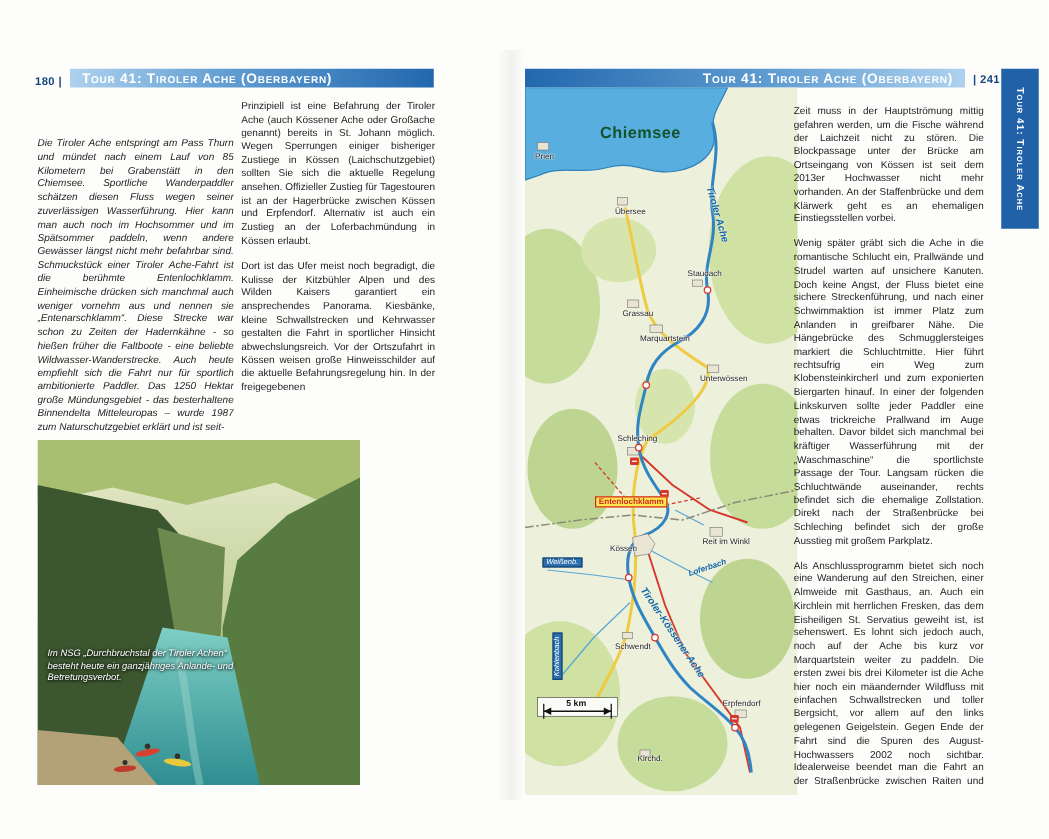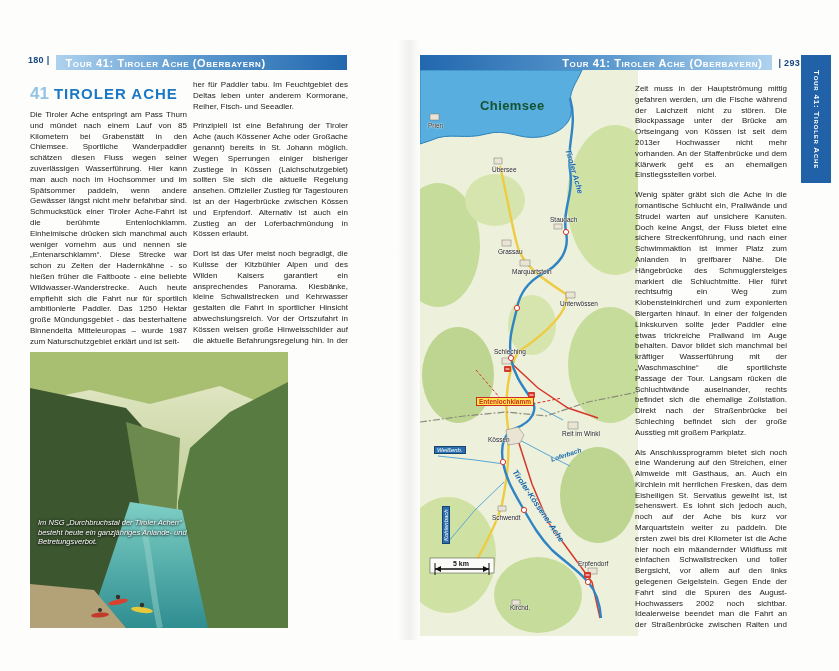--- a/index.html
+++ b/index.html
@@ -1,39 +1,39 @@
 <!DOCTYPE html>
 <html lang="de"><head>
 <meta charset="utf-8">
 <style>
   html,body{margin:0;padding:0;background:#ffffff;}
   .canvas{position:relative;width:839px;height:671px;background:#fdfdfc;overflow:hidden;
           font-family:"Liberation Sans", sans-serif;color:#1c1c1c;}
   .spine{position:absolute;left:398px;top:40px;width:22px;height:600px;
          background:linear-gradient(90deg,rgba(0,0,0,0) 0%,rgba(0,0,0,0.05) 50%,rgba(0,0,0,0) 100%);}
   
-  .lp-header{position:absolute;left:28px;top:55px;width:319px;height:15px;display:flex;align-items:flex-start;}
+  .lp-header{position:absolute;left:28px;top:55px;width:319px;height:15px;display:flex;align-items:flex-end;}
   .rp-header{position:absolute;left:420px;top:55px;width:380px;height:15px;display:flex;align-items:center;}
   .pnum{font-size:9px;font-weight:bold;color:#16477e;letter-spacing:.3px;white-space:nowrap;}
   .bar{height:15px;display:flex;align-items:center;color:#fff;font-size:11px;font-weight:bold;
        font-variant:small-caps;letter-spacing:.6px;}
   .bar-left{flex:1;margin-left:6px;background:linear-gradient(90deg,#aed2ee 0%,#5e9bd0 45%,#2268ae 100%);padding-left:10px;}
   .bar-right{flex:1;margin-right:6px;background:linear-gradient(90deg,#2268ae 0%,#5e9bd0 55%,#aed2ee 100%);justify-content:flex-end;padding-right:10px;}
   
   .side-tab{position:absolute;left:801px;top:55px;width:30px;height:128px;background:#2061a8;
             display:flex;align-items:center;justify-content:center;}
   .side-tab span{writing-mode:vertical-rl;color:#fff;font-size:8px;font-weight:bold;
             font-variant:small-caps;letter-spacing:.8px;white-space:nowrap;}
   
   .lp-title{position:absolute;left:30px;top:84px;white-space:nowrap;}
   .t-num{font-size:17px;font-weight:bold;color:#93c4e6;}
   .t-text{font-size:15px;font-weight:bold;color:#1b78c4;letter-spacing:1px;margin-left:5px;}
   .body{font-size:8px;line-height:10.8px;text-align:justify;hyphens:auto;}
   .body p{margin:0 0 9px 0;}
-  .lp-col1{position:absolute;left:30px;top:110px;width:157px;height:238px;overflow:hidden;}
+  .lp-col1{position:absolute;left:30px;top:110px;width:157px;height:238px;overflow:hidden;font-style:italic;}
   .lp-col2{position:absolute;left:193px;top:80px;width:155px;height:268px;overflow:hidden;}
   .lp-photo{position:absolute;left:30px;top:352px;width:258px;height:207px;}
   .photo-caption{position:absolute;left:8px;bottom:12px;width:158px;color:#fff;font-size:7.5px;
                  font-style:italic;line-height:9.6px;text-shadow:0 0 3px rgba(0,0,0,.9),0 1px 2px rgba(0,0,0,.7);}
   
   .rp-map{position:absolute;left:420px;top:70px;width:218px;height:566px;}
   .rp-map svg{position:absolute;left:0;top:0;}
   .map-labels{position:absolute;left:0;top:0;width:100%;height:100%;}
   .map-labels .ml{position:absolute;white-space:nowrap;transform-origin:0 0;}
   .town{font-size:6.5px;color:#1a1a1a;
@@ -60,37 +60,33 @@
     <span class="pnum">180 |</span>
     <div class="bar bar-left">
       <span>Tour 41: Tiroler Ache (Oberbayern)</span>
     </div>
   </div>
 
   <div class="rp-header">
     <div class="bar bar-right">
       <span>Tour 41: Tiroler Ache (Oberbayern)</span>
     </div>
-    <span class="pnum">| 293</span>
+    <span class="pnum">| 241</span>
   </div>
 
   <div class="side-tab">
     <span>Tour 41: Tiroler Ache</span>
   </div>
 
-  <div class="lp-title">
-    <span class="t-num">41</span><span class="t-text">TIROLER ACHE</span>
-  </div>
 
   <div class="lp-col1 body">
     <p>Die Tiroler Ache entspringt am Pass Thurn und mündet nach einem Lauf von 85 Kilometern bei Grabenstätt in den Chiemsee. Sportliche Wanderpaddler schätzen diesen Fluss wegen seiner zuverlässigen Wasserführung. Hier kann man auch noch im Hochsommer und im Spätsommer paddeln, wenn andere Gewässer längst nicht mehr befahrbar sind. Schmuckstück einer Tiroler Ache-Fahrt ist die berühmte Entenlochklamm. Einheimische drücken sich manchmal auch weniger vornehm aus und nennen sie „Entenarschklamm“. Diese Strecke war schon zu Zeiten der Hadernkähne - so hießen früher die Faltboote - eine beliebte Wildwasser-Wanderstrecke. Auch heute empfiehlt sich die Fahrt nur für sportlich ambitionierte Paddler. Das 1250 Hektar große Mündungsgebiet - das besterhaltene Binnendelta Mitteleuropas – wurde 1987 zum Naturschutzgebiet erklärt und ist seit-</p>
   </div>
 
   <div class="lp-col2 body">
-    <p>her für Paddler tabu. Im Feuchtgebiet des Deltas leben unter anderem Kormorane, Reiher, Fisch- und Seeadler.</p>
     <p>Prinzipiell ist eine Befahrung der Tiroler Ache (auch Kössener Ache oder Großache genannt) bereits in St. Johann möglich. Wegen Sperrungen einiger bisheriger Zustiege in Kössen (Laichschutzgebiet) sollten Sie sich die aktuelle Regelung ansehen. Offizieller Zustieg für Tagestouren ist an der Hagerbrücke zwischen Kössen und Erpfendorf. Alternativ ist auch ein Zustieg an der Loferbachmündung in Kössen erlaubt.</p>
     <p>Dort ist das Ufer meist noch begradigt, die Kulisse der Kitzbühler Alpen und des Wilden Kaisers garantiert ein ansprechendes Panorama. Kiesbänke, kleine Schwallstrecken und Kehrwasser gestalten die Fahrt in sportlicher Hinsicht abwechslungsreich. Vor der Ortszufahrt in Kössen weisen große Hinweisschilder auf die aktuelle Befahrungsregelung hin. In der freigegebenen</p>
   </div>
 
   <div class="lp-photo">
     <svg viewBox="0 0 258 276" width="258" height="276" preserveAspectRatio="none">
       <defs>
         <linearGradient id="pg-sky" x1="0" y1="0" x2="0" y2="1">
           <stop offset="0" stop-color="#e8eccd"></stop>
             <stop offset="1" stop-color="#9cb468"></stop>

